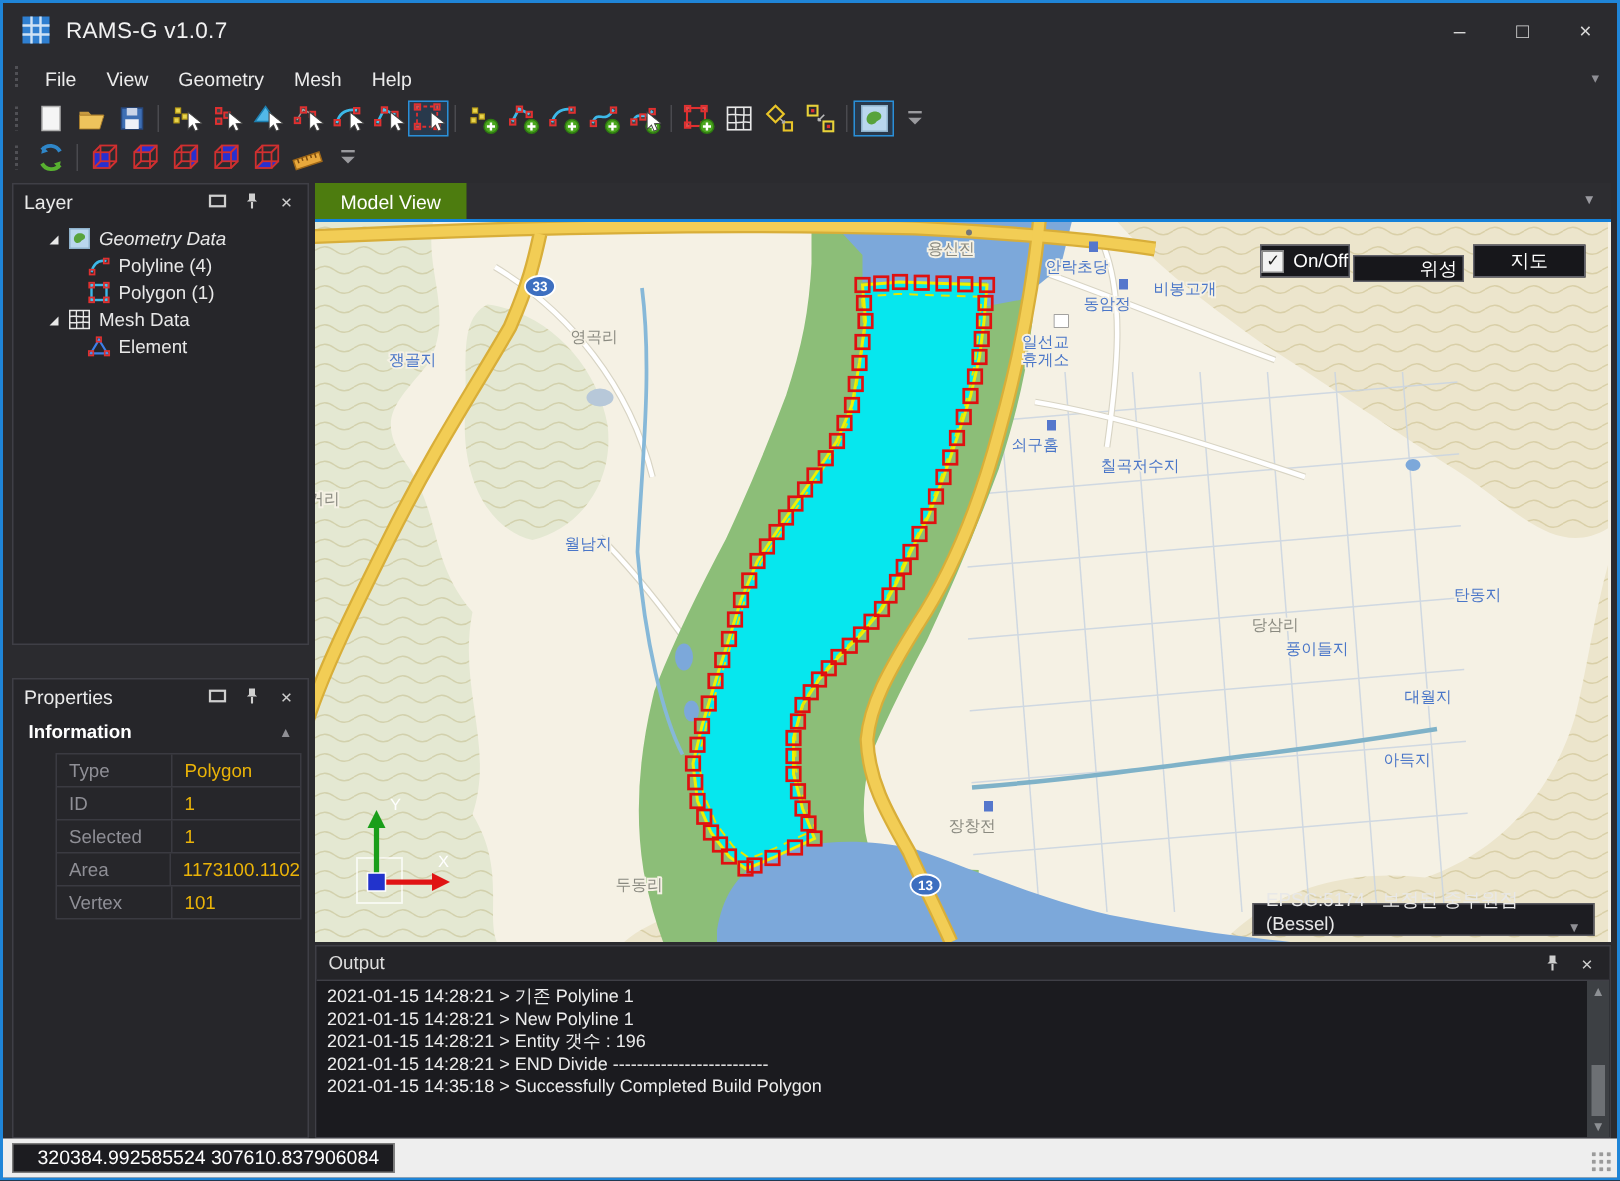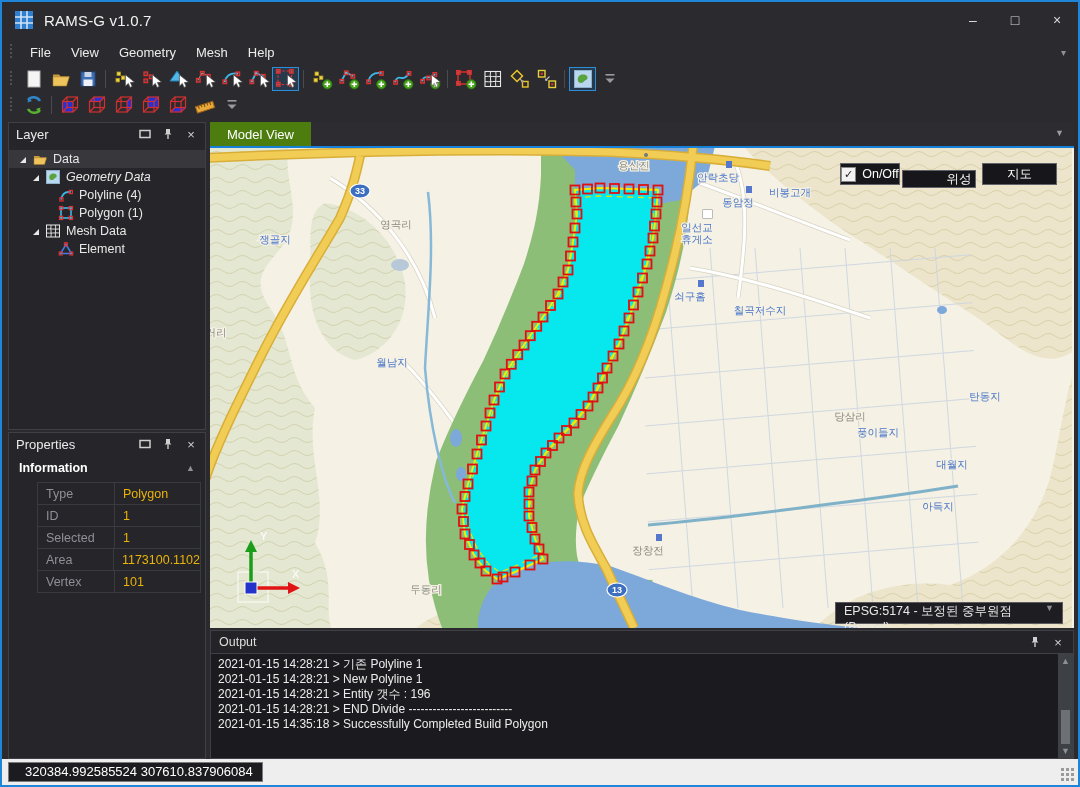--- a/index.html
+++ b/index.html
@@ -21,21 +21,21 @@
   .menu-item{padding:4px 10px;cursor:default;}
   .menubar-overflow{position:absolute;right:12px;color:#8f8f95;font-size:10px;}
   
   .toolbar{height:26px;display:flex;align-items:center;flex:0 0 auto;}
   .tool-btn{width:27px;height:24px;display:flex;align-items:center;justify-content:center;
             border:1px solid transparent;box-sizing:border-box;}
   .tool-btn.active{border:1px solid #2a8fd8;background:rgba(30,110,180,.22);}
   .tool-sep{width:1px;height:18px;background:#4a4a4f;margin:0 4px;}
   
   .main{flex:1;display:flex;padding:4px 4px 0 6px;min-height:0;}
-  .dock-left{width:198px;flex:0 0 auto;display:flex;flex-direction:column;min-height:0;}
+  .dock-left{width:198px;flex:0 0 auto;display:flex;flex-direction:column;min-height:0;gap:20px;}
   .panel{background:#26262a;border:1px solid #3f3f46;box-sizing:border-box;display:flex;flex-direction:column;min-height:0;}
   .panel-title{height:22px;flex:0 0 auto;display:flex;align-items:center;padding:0 7px;color:#eaeaea;font-size:13px;}
   .pt-buttons{margin-left:auto;display:flex;gap:9px;align-items:center;}
   .pt-btn{display:flex;align-items:center;justify-content:center;width:14px;height:14px;}
   #layer-panel{height:308px;flex:0 0 auto;}
   #properties-panel{flex:1;margin-top:2px;}
   
   .tree{padding-top:5px;font-size:12.5px;color:#e8e8e8;}
   .tree-row{height:18px;display:flex;align-items:center;}
   .tree-row.root{background:#37373c;}
@@ -57,21 +57,21 @@
   .tab-underline{position:absolute;left:0;right:0;bottom:-2px;height:2px;background:#1581d9;}
   .tab-overflow{position:absolute;right:10px;top:6px;color:#9a9aa0;font-size:9px;}
   
   .map-wrap{position:relative;height:480px;flex:0 0 auto;background:#f5f1e4;overflow:hidden;margin-top:2px;}
   .map-wrap svg{position:absolute;left:0;top:0;}
   .map-btn{position:absolute;background:#17171b;border:1px solid #62626a;color:#fff;font-size:12.5px;
            display:flex;align-items:center;justify-content:center;box-sizing:border-box;}
   .onoff-check{width:13px;height:13px;background:#f2f2f2;border:1px solid #888;color:#222;font-size:11px;
                line-height:12px;text-align:center;margin-right:6px;}
   .epsg-bar{position:absolute;left:625px;top:454px;width:228px;height:22px;background:#1d1d22;
-            border:1px solid #5a5a60;color:#e8e8e8;font-size:12.5px;display:flex;align-items:flex-start;
+            border:1px solid #5a5a60;color:#e8e8e8;font-size:12.5px;display:flex;align-items:flex-end;
             padding:0 8px;box-sizing:border-box;}
   .epsg-bar .chev{margin-left:auto;color:#8f8f95;font-size:9px;}
   
   .output{flex:1;margin-top:2px;background:#242428;border:1px solid #3f3f46;display:flex;flex-direction:column;min-height:0;}
   .output-title{height:22px;flex:0 0 auto;display:flex;align-items:center;color:#dedede;font-size:12.5px;padding:0 8px;}
   .output-body{flex:1;display:flex;background:#1b1b1f;border-top:1px solid #3f3f46;min-height:0;}
   .log{flex:1;padding:3px 4px 0 7px;color:#ececec;font-size:12px;line-height:15px;white-space:pre;overflow:hidden;}
   .scrollbar{width:15px;background:#3d4044;display:flex;flex-direction:column;align-items:center;flex:0 0 auto;}
   .sb-arrow{color:#8d9094;font-size:9px;height:14px;display:flex;align-items:center;}
   .sb-track{flex:1;width:100%;position:relative;}
@@ -388,30 +388,20 @@
             <span class="pt-btn">
                 <svg viewBox="0 0 14 14">
                   <path d="M5 2h4v4l1.4 1.4H3.6L5 6z" fill="#cfcfcf"></path>
                   <path d="M7 7.6V12" stroke="#cfcfcf" stroke-width="1.4"></path>
                 </svg>
               </span>
             <span class="pt-btn" style="color:#cfcfcf;font-size:13px;">×</span>
           </span>
         </div>
         <div class="tree" id="layer-tree">
-            <div class="tree-row root" style="padding-left: 10px;">
-              <span class="expander"><svg viewBox="0 0 10 10">
-                  <polygon points="7,2 7,8 1,8" fill="#e8e8e8"></polygon>
-                </svg></span>
-              <span class="tree-ico"><svg width="16" height="16" viewBox="0 0 16 16">
-                  <path d="M2 5h5l1.5 1.5H14v1.5H2z" fill="#c79a40"></path>
-                  <path d="M2 13.5V6.8h12.6L12.5 13.5z" fill="#eec35c" stroke="#a87c28" stroke-width="0.5"></path>
-                </svg></span>
-              <span>Data</span>
-            </div>
             <div class="tree-row" style="padding-left: 23px; font-style: italic;">
               <span class="expander"><svg viewBox="0 0 10 10">
                   <polygon points="7,2 7,8 1,8" fill="#e8e8e8"></polygon>
                 </svg></span>
               <span class="tree-ico"><svg width="16" height="16" viewBox="0 0 16 16">
                   <rect x="1.5" y="1.5" width="13" height="13" fill="#b9d7ee" stroke="#8fb2cc"></rect>
                   <path d="M4.5 9.5c-.8-2.3.8-4.6 3-5 2.3-.4 4.6.8 4.2 2.7-.3 1.8-1.9 1.5-2.7 2.7-.9 1.4-3.6 1.8-4.5-.4z" fill="#58a33c"></path>
                 </svg></span>
               <span>Geometry Data</span>
             </div>

